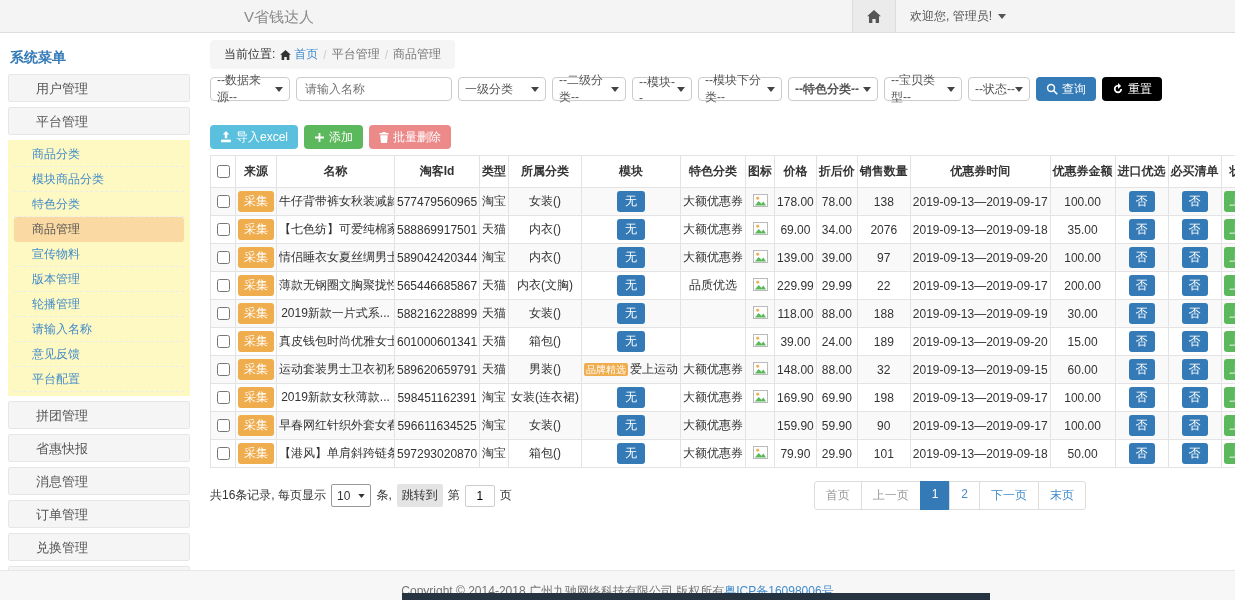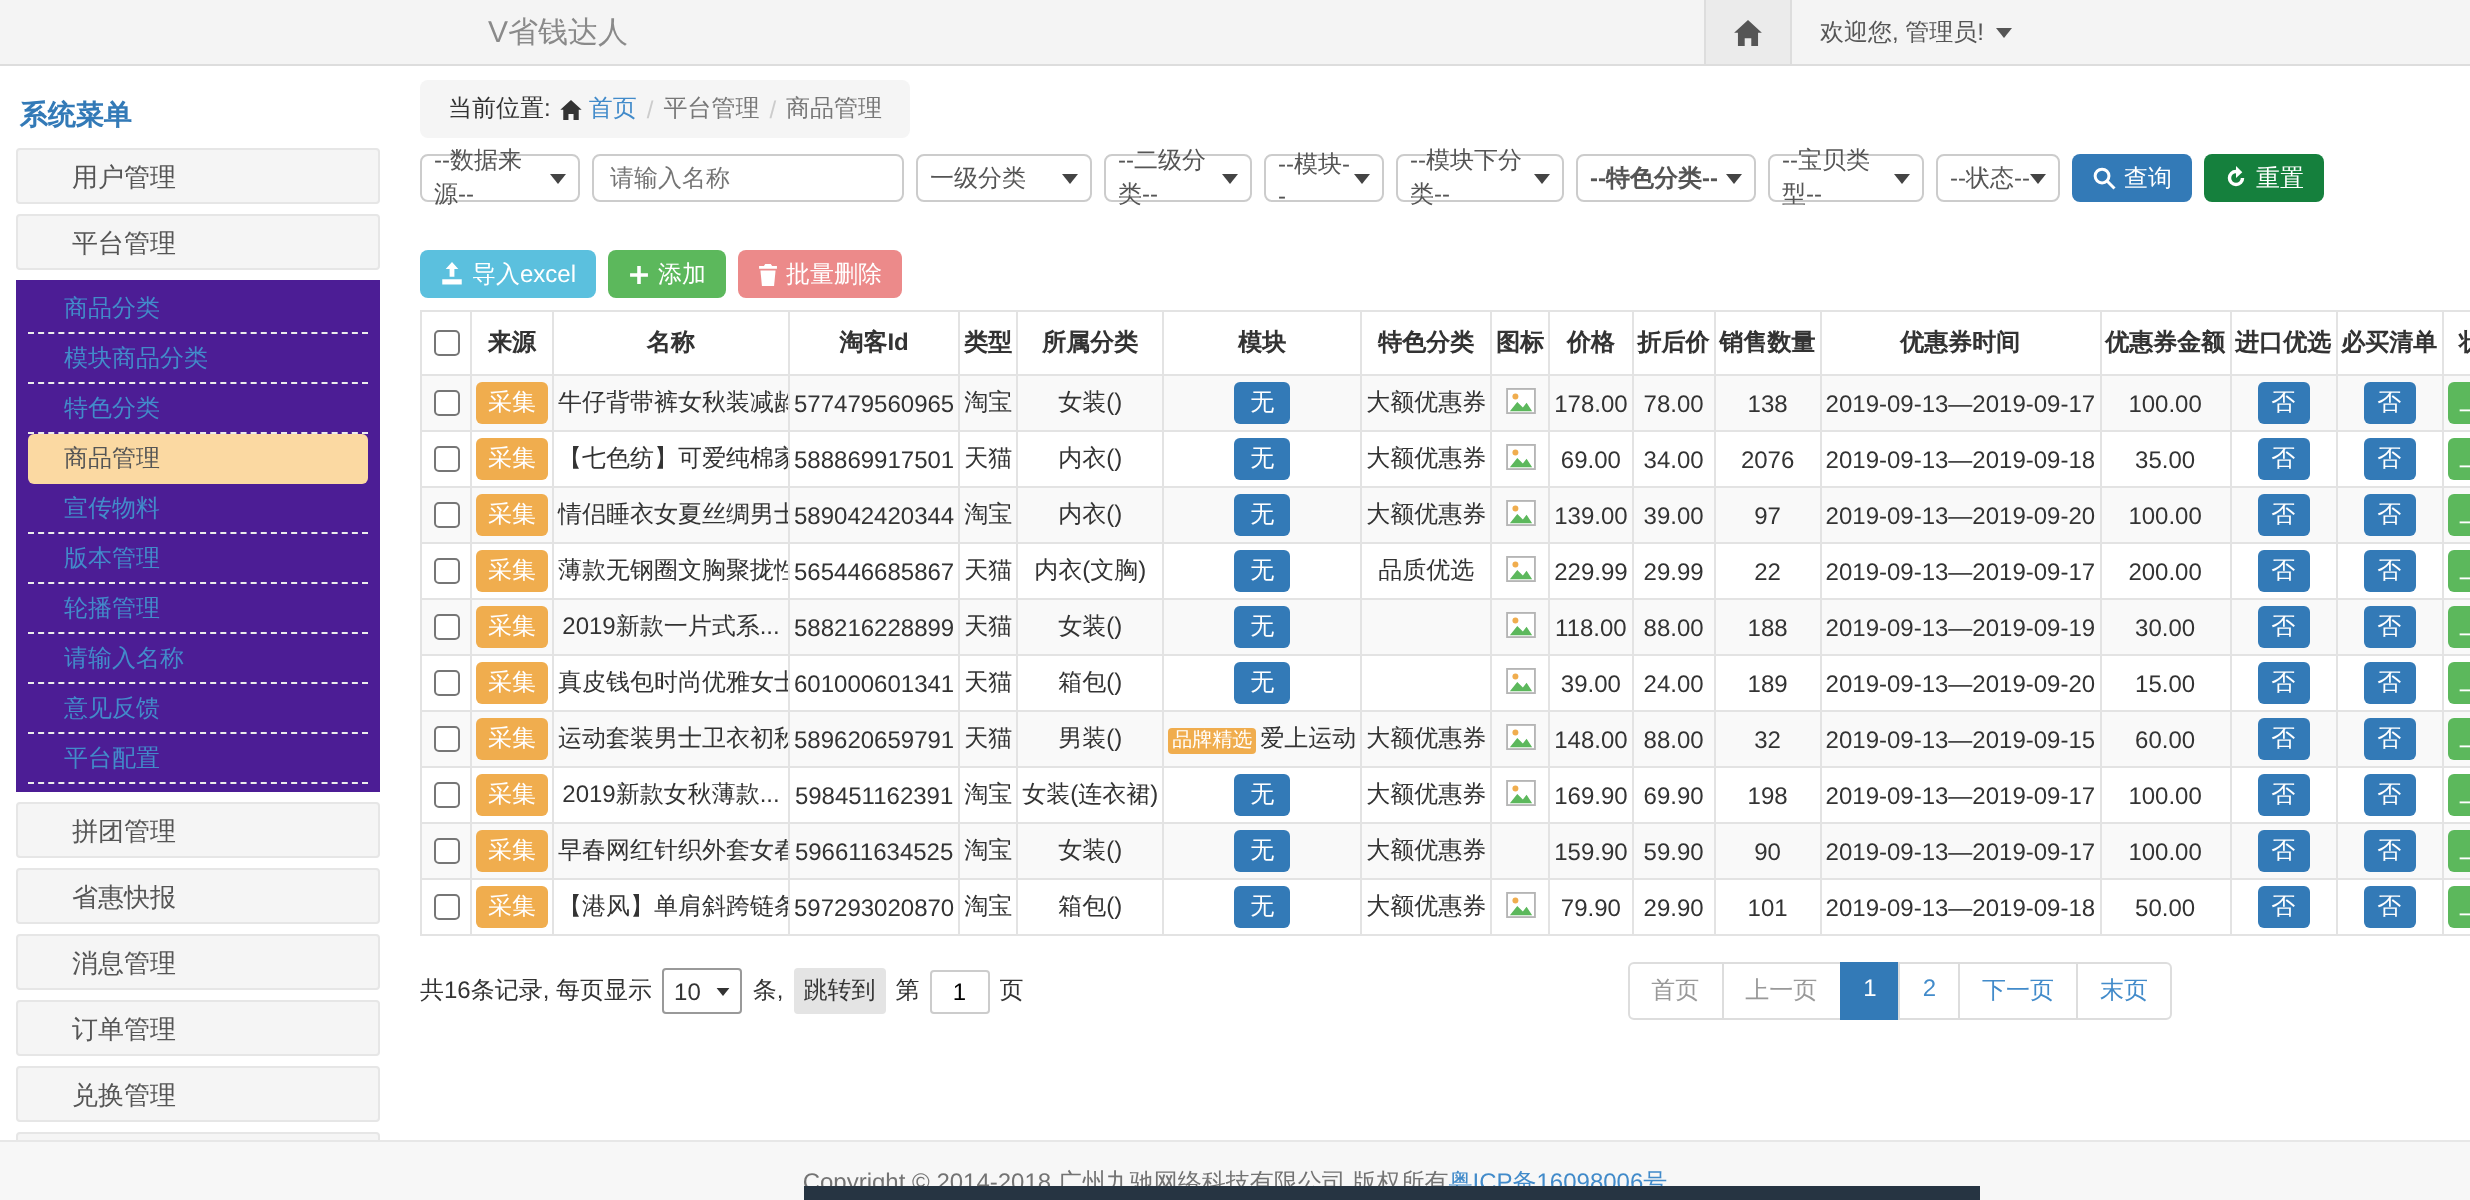--- a/index.html
+++ b/index.html
@@ -17,41 +17,41 @@
   .top-right { position:absolute; left:852px; top:0; height:32px; display:flex; align-items:stretch; }
   .home-btn { width:44px; background:#ebebeb; border-left:1px solid #ddd; border-right:1px solid #ddd;
     display:flex; align-items:center; justify-content:center; color:#555; cursor:pointer; }
   .welcome { display:flex; align-items:center; gap:6px; padding-left:14px; color:#555; cursor:pointer; }
 
   
   .sidebar { position:absolute; left:8px; top:40px; width:182px; height:530px; overflow:hidden; }
   .side-title { color:#337ab7; font-weight:bold; font-size:14px; padding:9px 2px 7px; }
   .side-header { height:28px; line-height:27px; background:#f5f5f5; border:1px solid #e6e6e6; border-radius:2px;
     padding-left:27px; color:#555; font-size:13px; margin-bottom:5px; cursor:pointer; }
-  .side-sub { background:#4c1d95; padding:2px 6px 4px; margin-bottom:5px; }
+  .side-sub { background:#fef9c3; padding:2px 6px 4px; margin-bottom:5px; }
   .side-item { height:25px; line-height:25px; padding-left:18px; color:#428bca; font-size:12px;
     border-bottom:1px dashed #ececec; cursor:pointer; }
   .side-item.active { background:#fbd9a2; border-radius:3px; border-bottom-color:transparent; color:#555; }
 
   
   .main { position:absolute; left:210px; top:40px; width:1016px; }
   .breadcrumb { display:inline-flex; align-items:center; gap:5px; background:#f5f5f5; border-radius:4px;
     padding:6px 14px; margin-bottom:8px; }
   .bc-home { color:#428bca; display:inline-flex; align-items:center; gap:3px; cursor:pointer; }
   .bc-sep { color:#ccc; } .bc-item { color:#777; }
 
   .filters { display:flex; gap:6px; align-items:center; margin-bottom:24px; }
   .sel { height:24px; border:1px solid #ccc; border-radius:4px; background:#fff; display:flex;
     align-items:center; justify-content:space-between; padding:0 6px; color:#555; cursor:pointer; flex:none; }
   .txt-input { height:24px; border:1px solid #ccc; border-radius:4px; padding:0 8px; font-size:12px;
     color:#555; outline:none; font-family:inherit; flex:none; }
   .btn { display:inline-flex; align-items:center; gap:4px; border:none; border-radius:4px; color:#fff;
     font-size:12px; padding:0 10px; height:24px; cursor:pointer; font-family:inherit; white-space:nowrap; }
   .btn-search { background:#337ab7; }
-  .btn-reset  { background:#15803d; }
+  .btn-reset  { background:#000000; }
   .toolbar { display:flex; justify-content:flex-start; gap:6px; margin-bottom:6px; }
   .btn-import { background:#5bc0de; }
   .btn-add { background:#5cb85c; }
   .btn-batch { background:#ec8a8a; }
 
   
   table.grid { width:100%; border-collapse:collapse; }
   .grid th, .grid td { border:1px solid #e3e3e3; padding:3px 2px; text-align:center; white-space:nowrap; font-size:12px; }
   .grid th { font-weight:bold; color:#333; background:#fff; padding:6px 2px; }
   .grid tbody tr:nth-child(odd) { background:#f9f9f9; }

